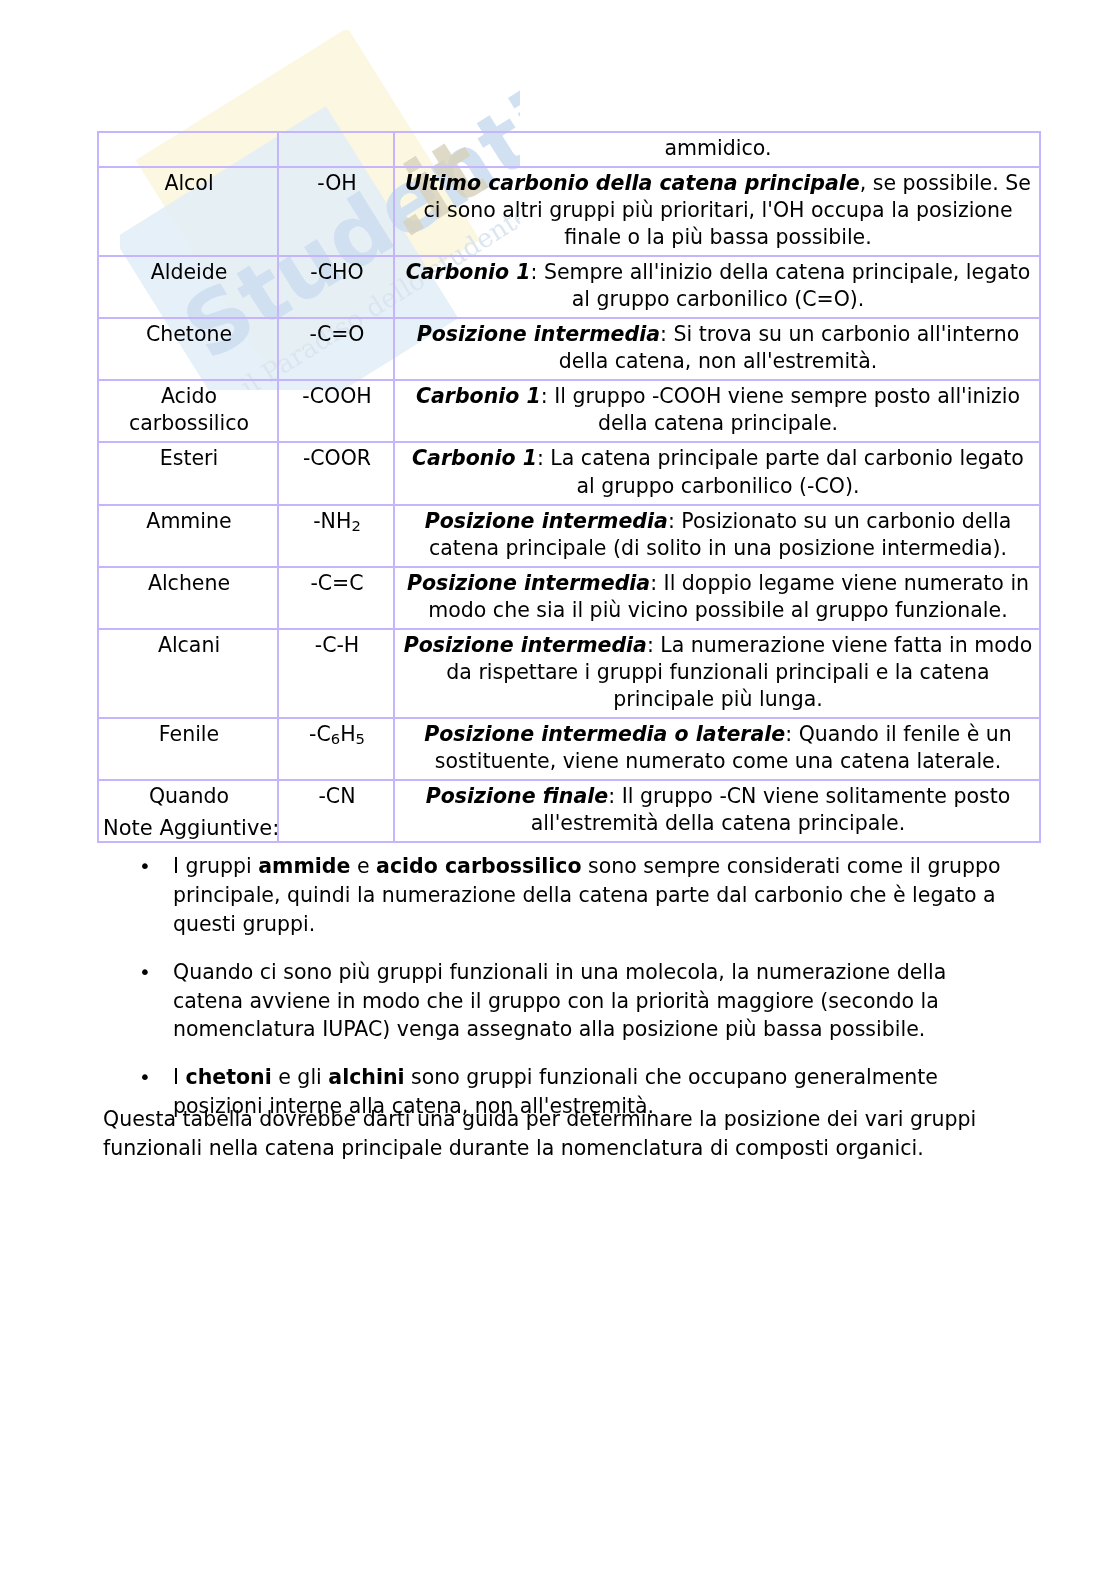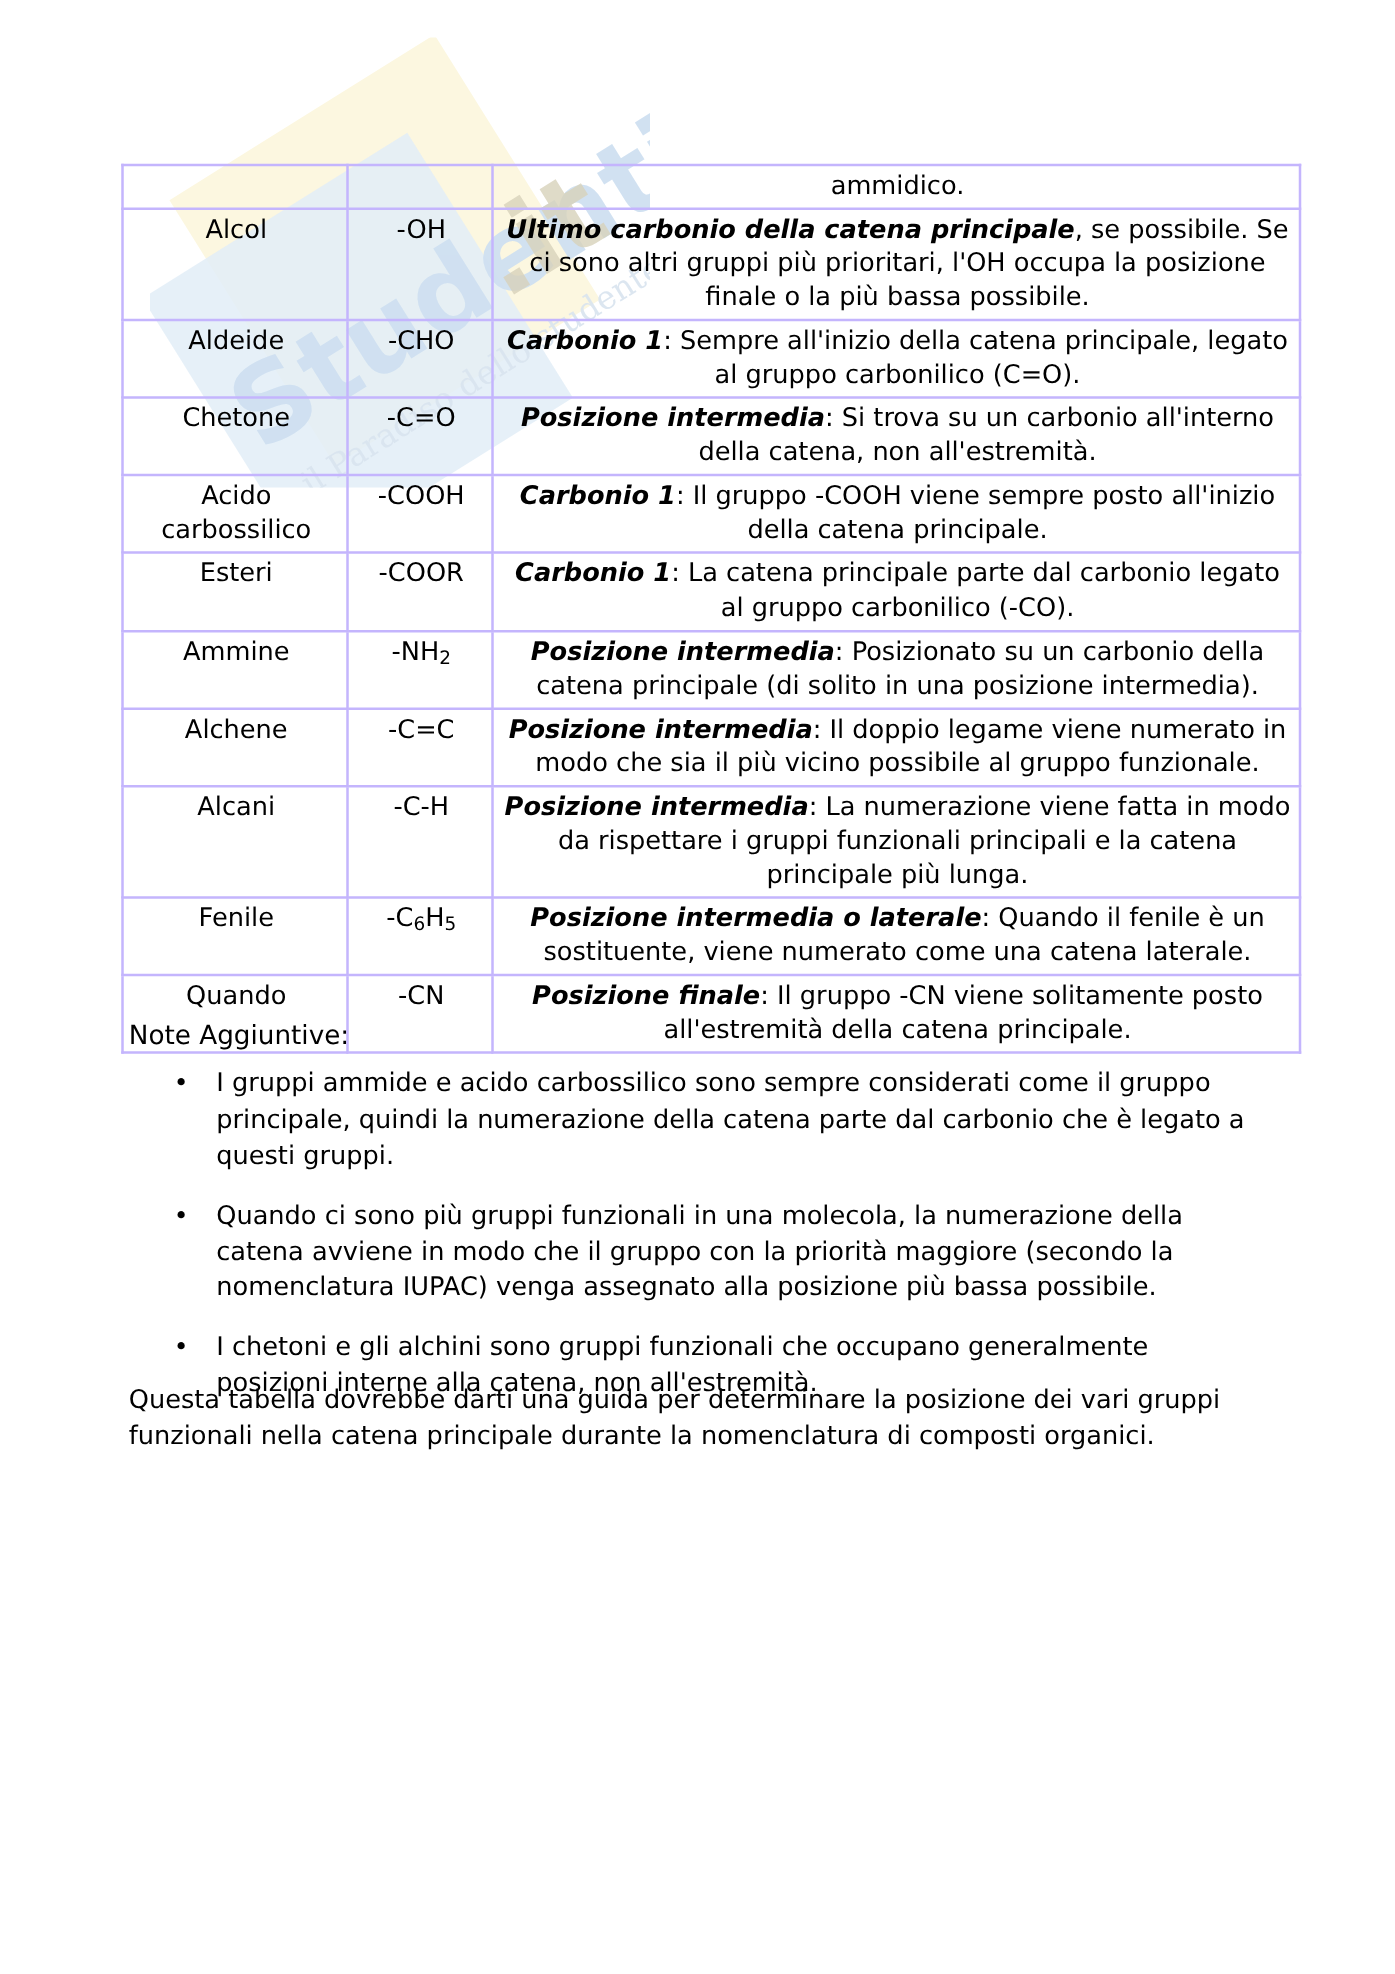--- a/index.html
+++ b/index.html
@@ -101,21 +101,21 @@
     font-size: 20.5px;
     line-height: 1.41;
   }
   #notes-list li .bullet {
     position: absolute;
     left: 36px;
     top: 0;
     font-size: 20px;
     line-height: 1.41;
   }
-  #notes-list li b { font-weight: normal; }
+  #notes-list li b { font-weight: bold; }
 
   #closing-paragraph {
     position: absolute;
     left: 103px;
     top: 1105px;
     width: 910px;
     font-size: 20.5px;
     line-height: 1.41;
   }
 </style>

